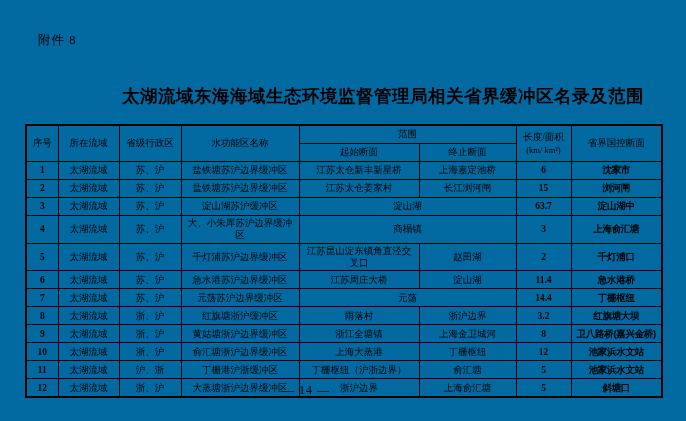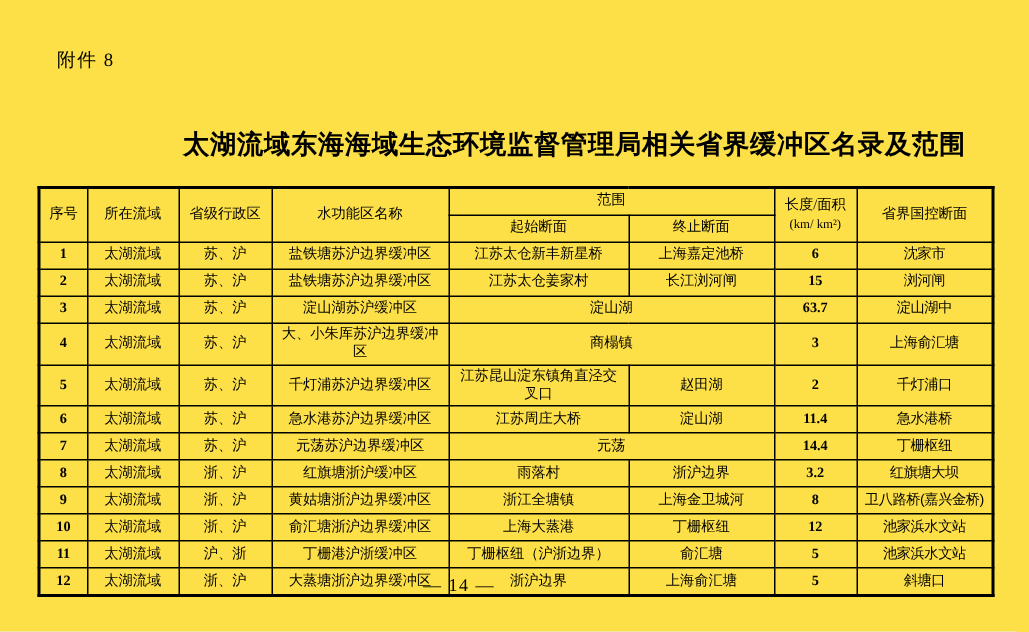--- a/index.html
+++ b/index.html
@@ -1,17 +1,17 @@
 <!DOCTYPE html>
 <html><head>
 <meta charset="utf-8">
 <style>
   html,body{margin:0;padding:0;background:#e8e8e8;}
   .page{
-    position:relative;width:686px;height:421px;background:#fde047;
+    position:relative;width:686px;height:421px;background:#0369a1;
     font-family:"Liberation Serif",serif;color:#000;overflow:hidden;
   }
   .attachment{
     position:absolute;left:38px;top:32px;font-size:12.5px;letter-spacing:1px;
   }
   .doc-title{
     position:absolute;left:0;top:84px;width:100%;text-align:center;
     font-family:"Liberation Sans","DejaVu Sans",sans-serif;
     font-weight:bold;font-size:17.5px;letter-spacing:0.5px;padding-left:40px;
   }
@@ -23,21 +23,21 @@
   .buffer-table th,.buffer-table td{
     border:1px solid #000;
     font-size:9.5px;line-height:1.3;
     text-align:center;vertical-align:middle;
     padding:1px 3px;overflow:hidden;
   }
   .buffer-table th{font-weight:normal;height:15px;}
   .buffer-table td{height:15px;}
   .num{font-weight:bold;}
   .section-cell{
-    font-weight:normal;
+    font-weight:bold;
     font-family:"Liberation Sans","DejaVu Sans",sans-serif;
     font-size:9px;letter-spacing:-0.3px;
   }
   .unit{font-size:8.5px;}
   .page-footer{
     position:absolute;left:0;top:383px;width:612px;text-align:center;
     font-size:12px;letter-spacing:1px;
   }
 </style>
 </head>

